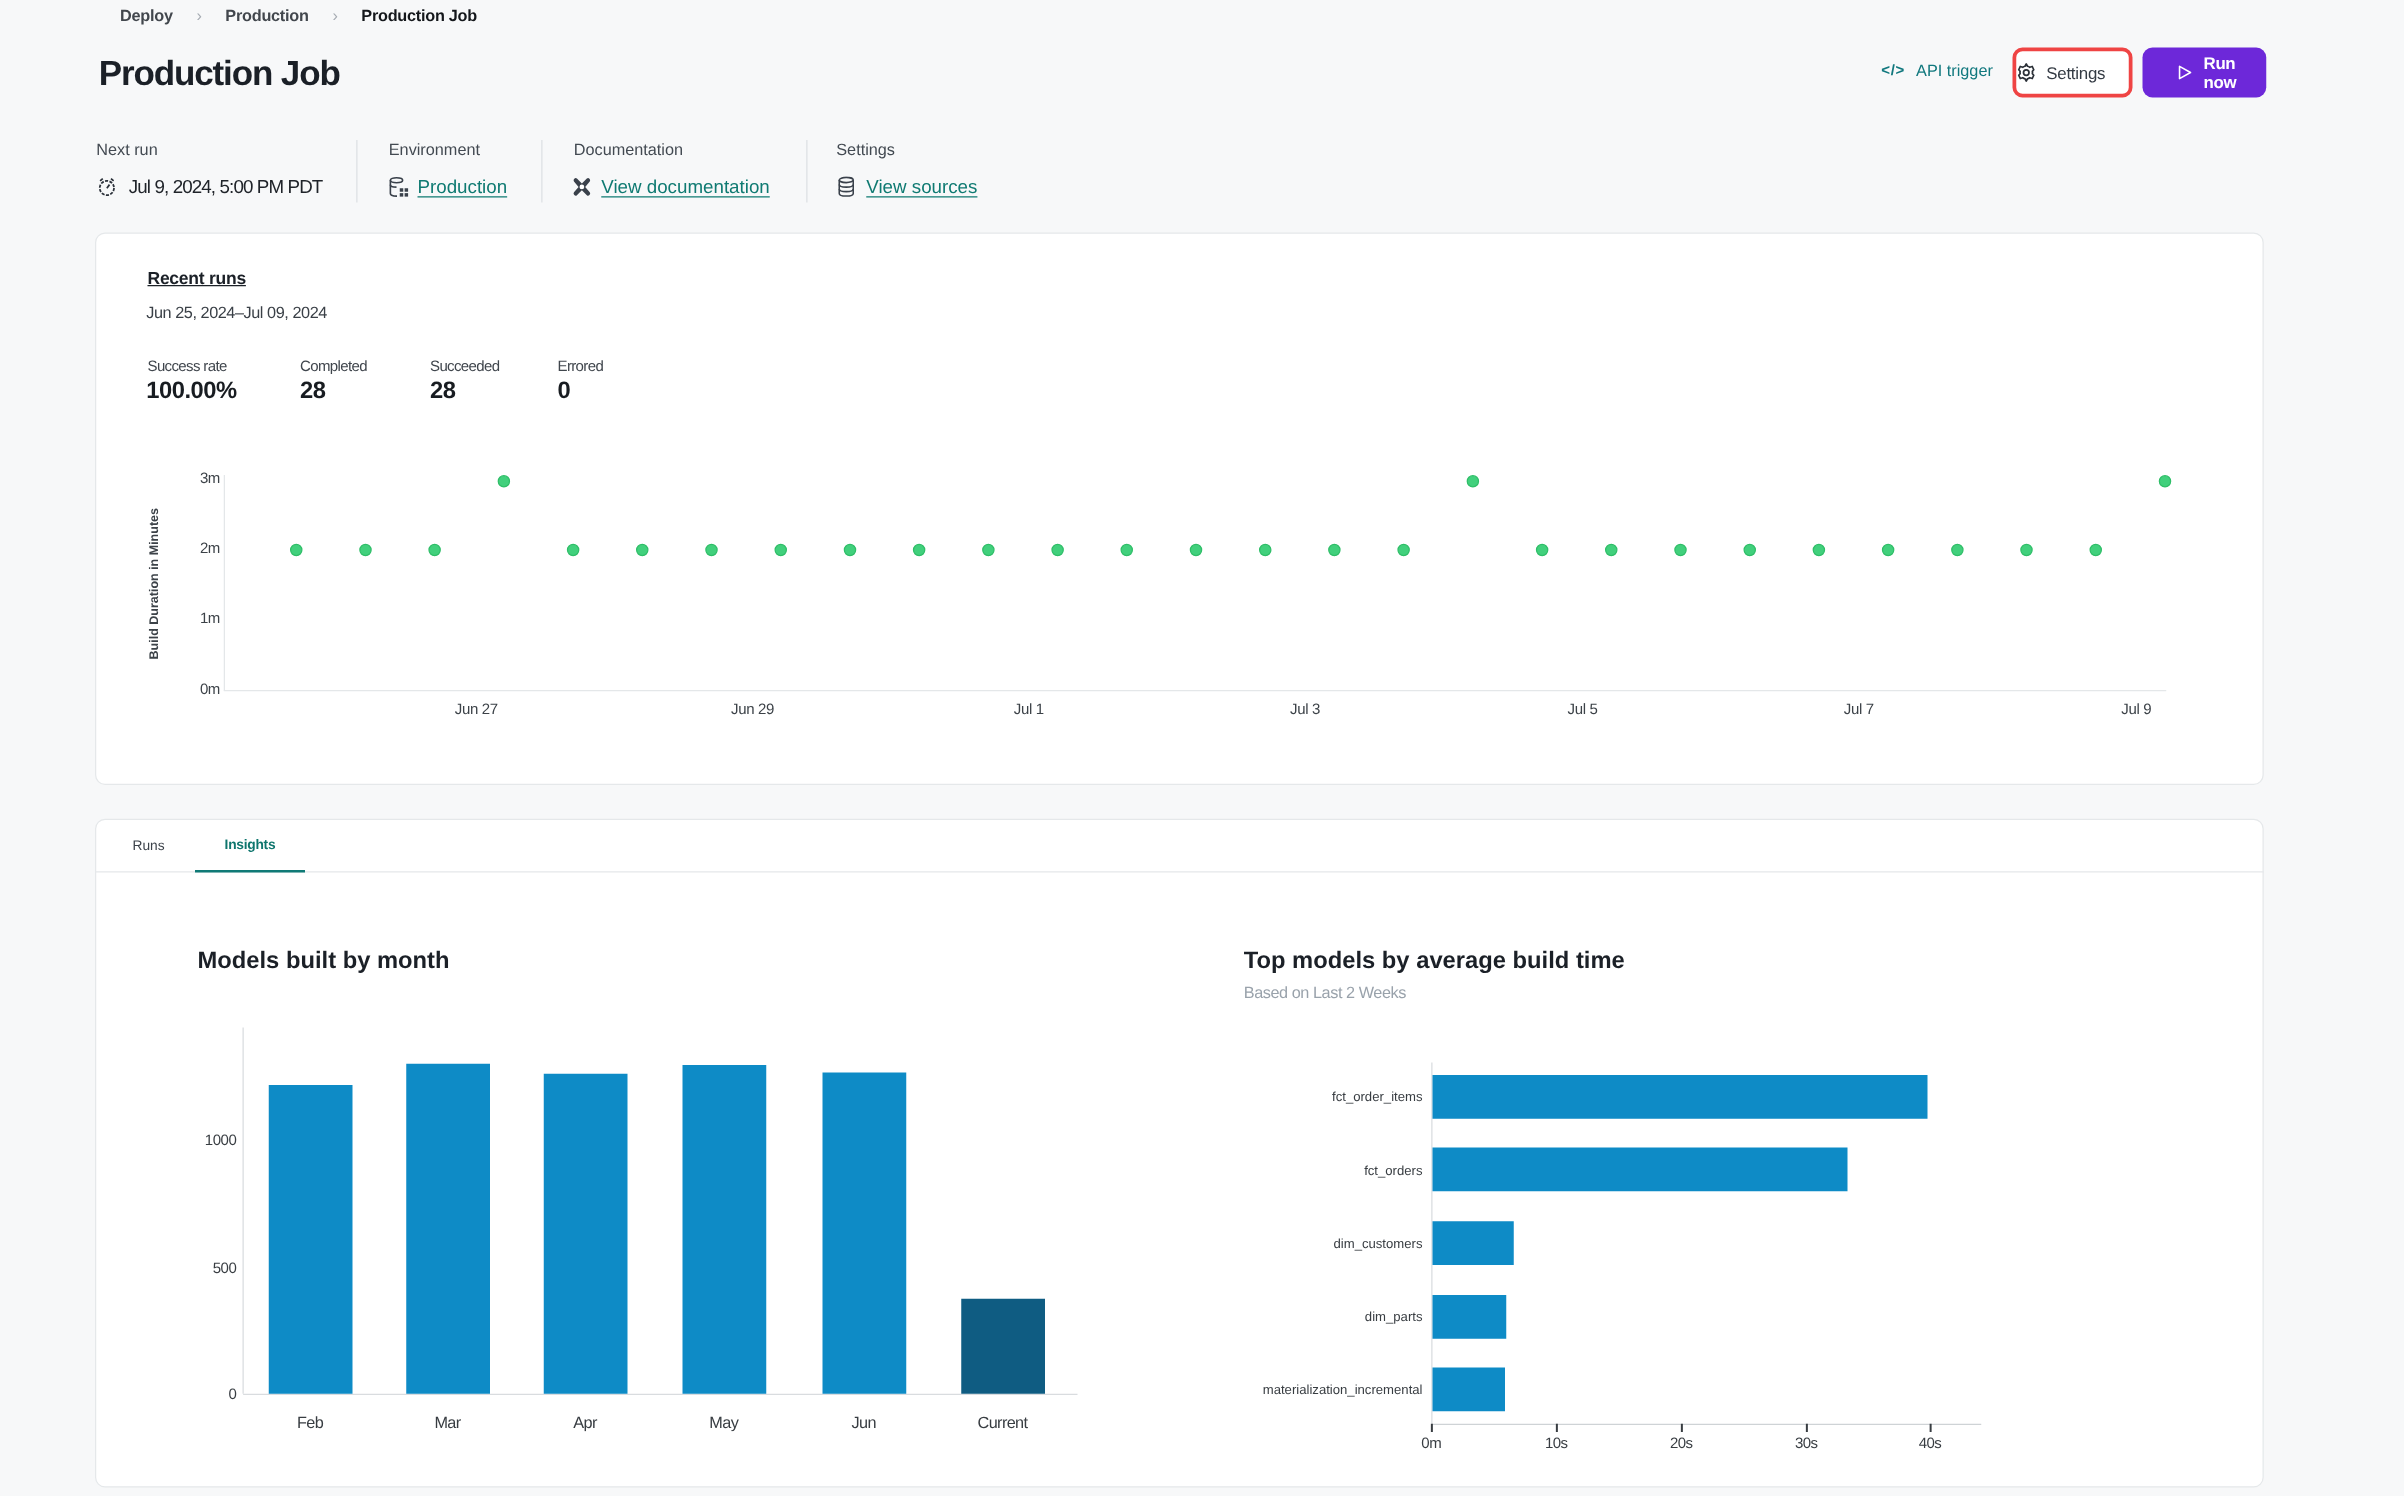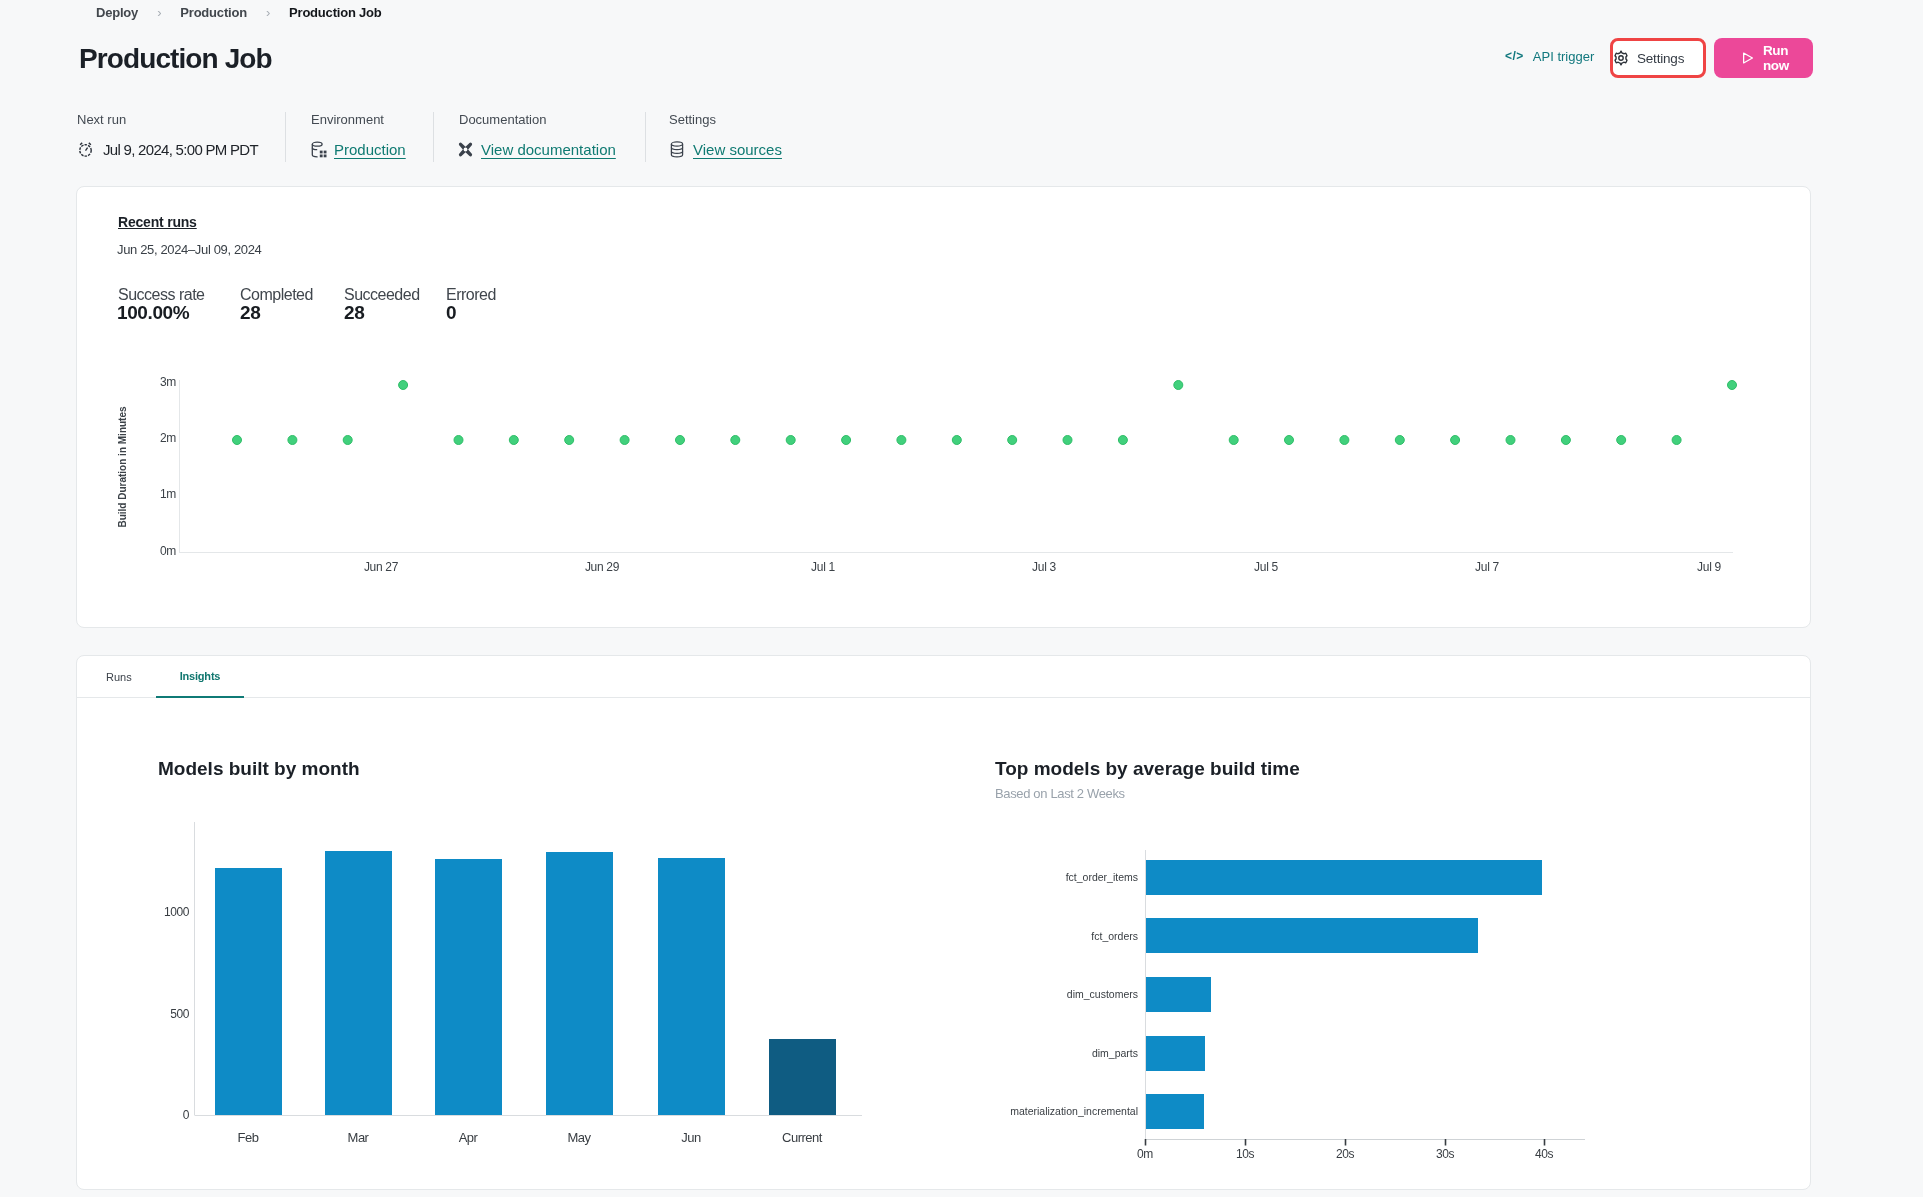--- a/index.html
+++ b/index.html
@@ -20,38 +20,38 @@
 
 
 h1.title { left:79px; top:45px; font-size:28px; font-weight:700; color:#1b2027; letter-spacing:-0.9px; position:absolute; line-height:1; }
 
 
 .apitrigger { left:1505px; top:50px; color:#11787e; font-size:13px; display:flex; align-items:center; line-height:1; }
 .apitrigger .code { font-weight:700; font-size:12px; letter-spacing:0.5px; margin-right:9px; position:relative; top:-1px; }
 .btn { position:absolute; top:38px; height:40px; border-radius:8px; display:flex; align-items:center; font-size:14px; }
 .btn.settings { left:1610px; width:96px; background:#fff; border:3px solid #ef4444; color:#343b44; letter-spacing:-0.2px; font-size:13.5px; }
 .btn.settings svg { margin-right:8px; }
-.btn.run { left:1714px; width:99px; background:#ec4899; color:#fff; font-weight:700; padding-left:28px; letter-spacing:-0.3px; font-size:13.5px; }
+.btn.run { left:1714px; width:99px; background:#6d28d9; color:#fff; font-weight:700; padding-left:28px; letter-spacing:-0.3px; font-size:13.5px; }
 .btn.run svg { margin-right:9px; }
 
 
 .meta-label { top:113px; font-size:13px; color:#434a52; line-height:1; }
 .meta-val { top:140px; height:19px; display:flex; align-items:center; font-size:15px; line-height:1; }
 .meta-val a { color:#0f7a72; text-decoration:underline; text-underline-offset:3px; }
 .meta-strong { color:#20242a; font-weight:400; letter-spacing:-0.7px; }
 .vdiv { top:112px; width:1px; height:50px; background:#dde0e3; }
 
 
 .card { position:absolute; left:76px; width:1735px; background:#fff; border:1px solid #e5e8ea; border-radius:8px; }
 .card1 { top:186px; height:442px; }
 .card2 { top:655px; height:535px; }
 
 .rr-title { left:118px; top:215px; font-size:14px; font-weight:700; color:#1b2027; letter-spacing:-0.2px; line-height:1;text-decoration:underline; }
 .rr-date { left:117px; top:243px; font-size:13px; color:#3a4047; letter-spacing:-0.35px; line-height:1; }
-.stat-label { top:287px; font-size:16px; color:#40464d; letter-spacing:-0.5px; line-height:1; }
+.stat-label { top:287px; font-size:12px; color:#40464d; letter-spacing:-0.5px; line-height:1; }
 .stat-val { top:303px; font-size:19px; font-weight:700; color:#181c21; letter-spacing:-0.4px; line-height:1; }
 
 
 .tabs { left:76px; top:655px; width:1735px; height:43px; border-bottom:1px solid #e5e8ea; display:flex; padding-left:6px; }
 .tab { height:43px; padding:0 24px; display:flex; align-items:center; font-size:11px; color:#3c424a; }
 .tab.active { color:#0f766e; font-weight:700; border-bottom:2px solid #0f7a76; letter-spacing:-0.2px; }
 
 .chart-title { font-size:19px; font-weight:700; color:#1b2027; line-height:1; }
 .chart-sub { font-size:13px; color:#99a2ab; letter-spacing:-0.35px; line-height:1; }
 

